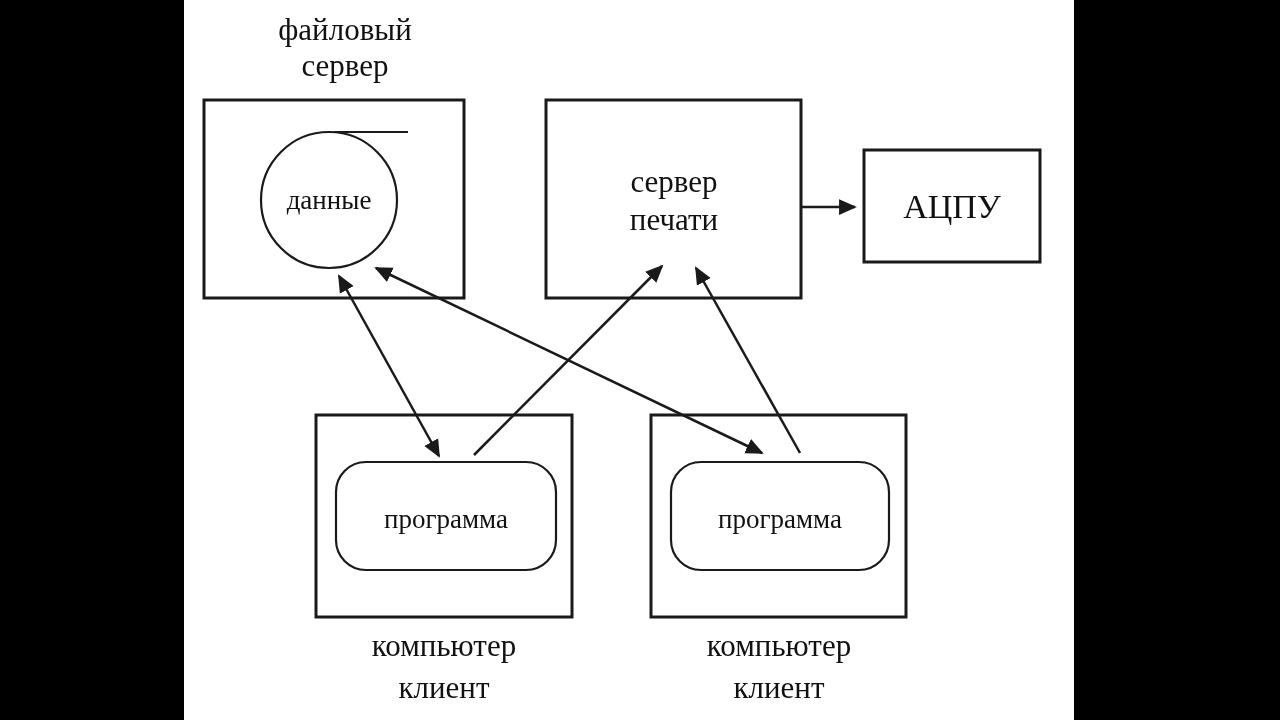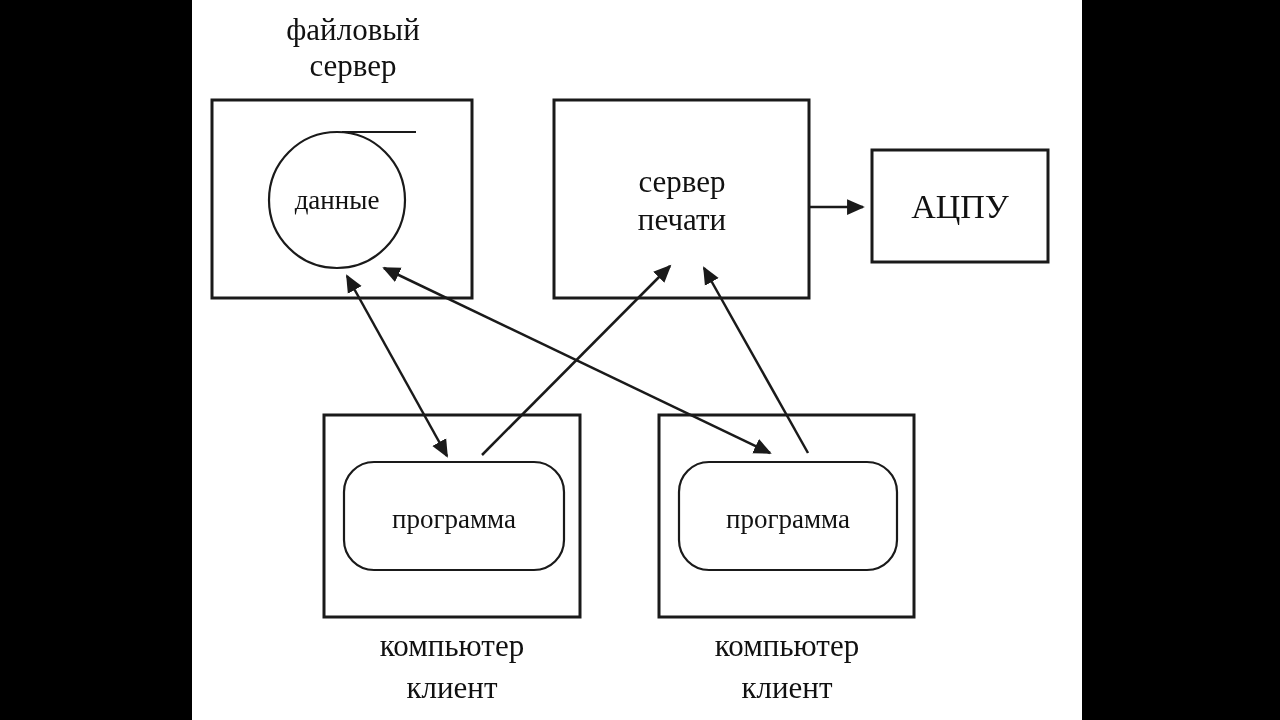--- a/index.html
+++ b/index.html
@@ -20,21 +20,21 @@
     position: absolute;
     top: 0;
     width: 195px;
     height: 720px;
     background: #000000;
   }
   .letterbox.left { left: 0; }
   .letterbox.right { right: 0; }
   .canvas {
     position: absolute;
-    left: 192px;
+    left: 184px;
     top: 0;
     width: 890px;
     height: 720px;
     background: #ffffff;
   }
   svg text {
     font-family: "Liberation Serif", "DejaVu Serif", serif;
     fill: #111111;
   }
   .lbl-big { font-size: 31px; }

